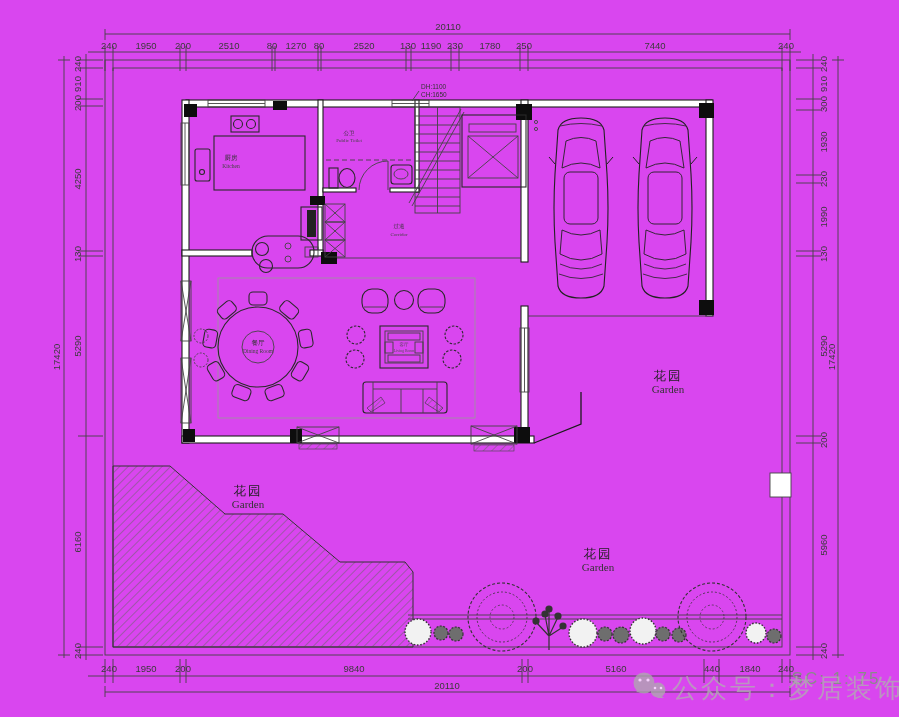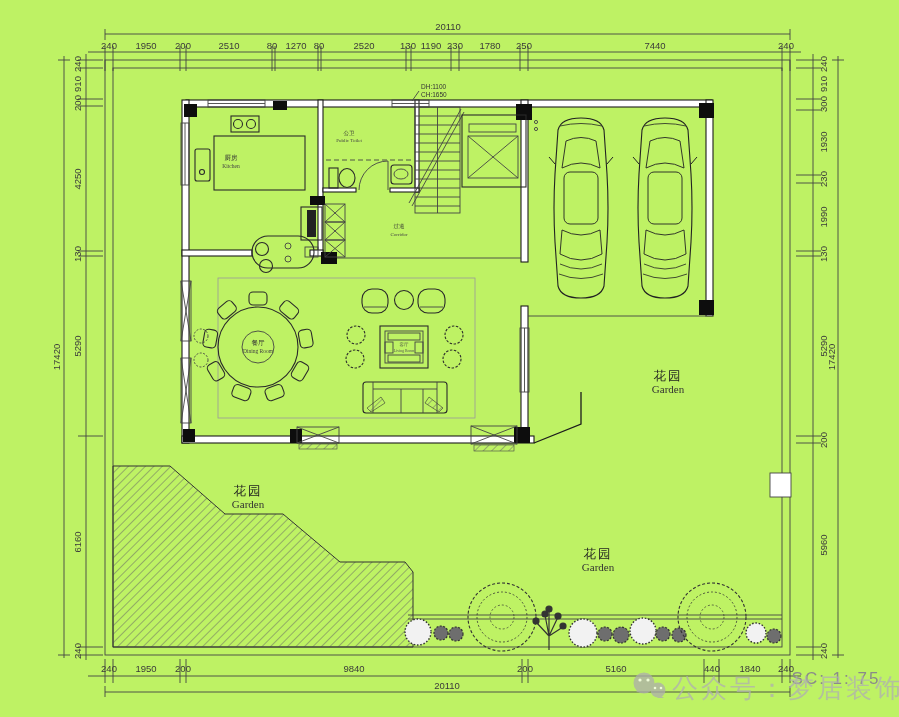--- a/index.html
+++ b/index.html
@@ -1,16 +1,16 @@
 <!DOCTYPE html>
 <html><head>
 <meta charset="utf-8">
 <style>
   html,body{margin:0;padding:0;background:#fff;}
-  .stage{position:relative;width:899px;height:717px;background:#bef264;overflow:hidden;
+  .stage{position:relative;width:899px;height:717px;background:#d946ef;overflow:hidden;
          font-family:"Liberation Sans",sans-serif;}
   svg text{text-anchor:middle;}
   .dim{font:9.5px "Liberation Sans",sans-serif;fill:#3a3a3a;}
   .note{font:6.5px "Liberation Sans",sans-serif;fill:#333;text-anchor:start;}
   .room-zh{font:6.5px "Liberation Sans",sans-serif;fill:#333;}
   .room-en{font:5.5px "Liberation Serif",serif;fill:#444;}
   .tiny-zh{font:4.5px "Liberation Sans",sans-serif;fill:#444;}
   .tiny-en{font:3.8px "Liberation Serif",serif;fill:#555;}
   .garden-zh{font:12.5px "Liberation Sans",sans-serif;fill:#1f1f1f;letter-spacing:2px;}
   .garden-en{font:11px "Liberation Serif",serif;fill:#333;}

